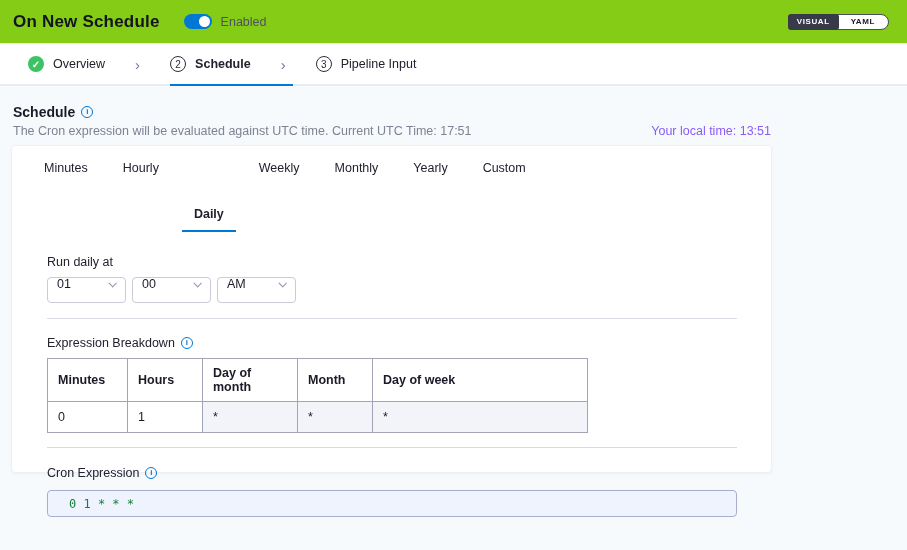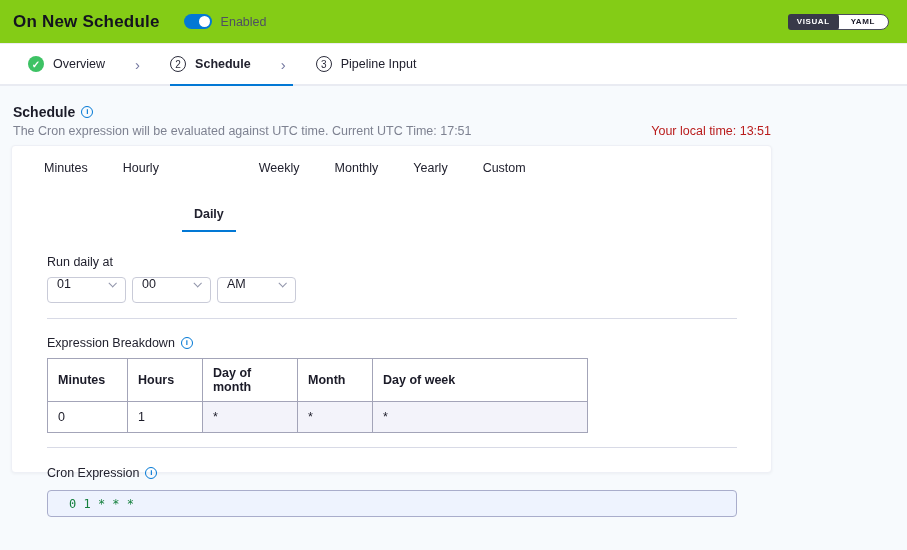--- a/index.html
+++ b/index.html
@@ -73,21 +73,21 @@
     width:12px; height:12px; border-radius:50%;
     border:1px solid #0278d5; color:#0278d5;
     font-size:8px; line-height:10px; text-align:center;
     display:inline-block; font-weight:bold; cursor:pointer; flex:0 0 auto;
   }
   .subhead-row {
     margin:4px 0 0 13px; width:758px;
     display:flex; justify-content:space-between; align-items:baseline;
   }
   .subtitle { font-size:12.5px; color:#7e8291; }
-  .local-time { font-size:12.5px; color:#b91c1c; }
+  .local-time { font-size:12.5px; color:#8b5cf6; }
 
   
   .card {
     margin:7px 0 0 11px; width:761px; height:328px;
     background:#fff; border:1px solid #eef0f6; border-radius:4px;
     box-shadow:0 1px 3px rgba(40,41,61,0.05);
     padding:0 35px;
   }
   .tabs { display:flex; gap:11px; margin:15px 0 0 -15px; }
   .tab {

